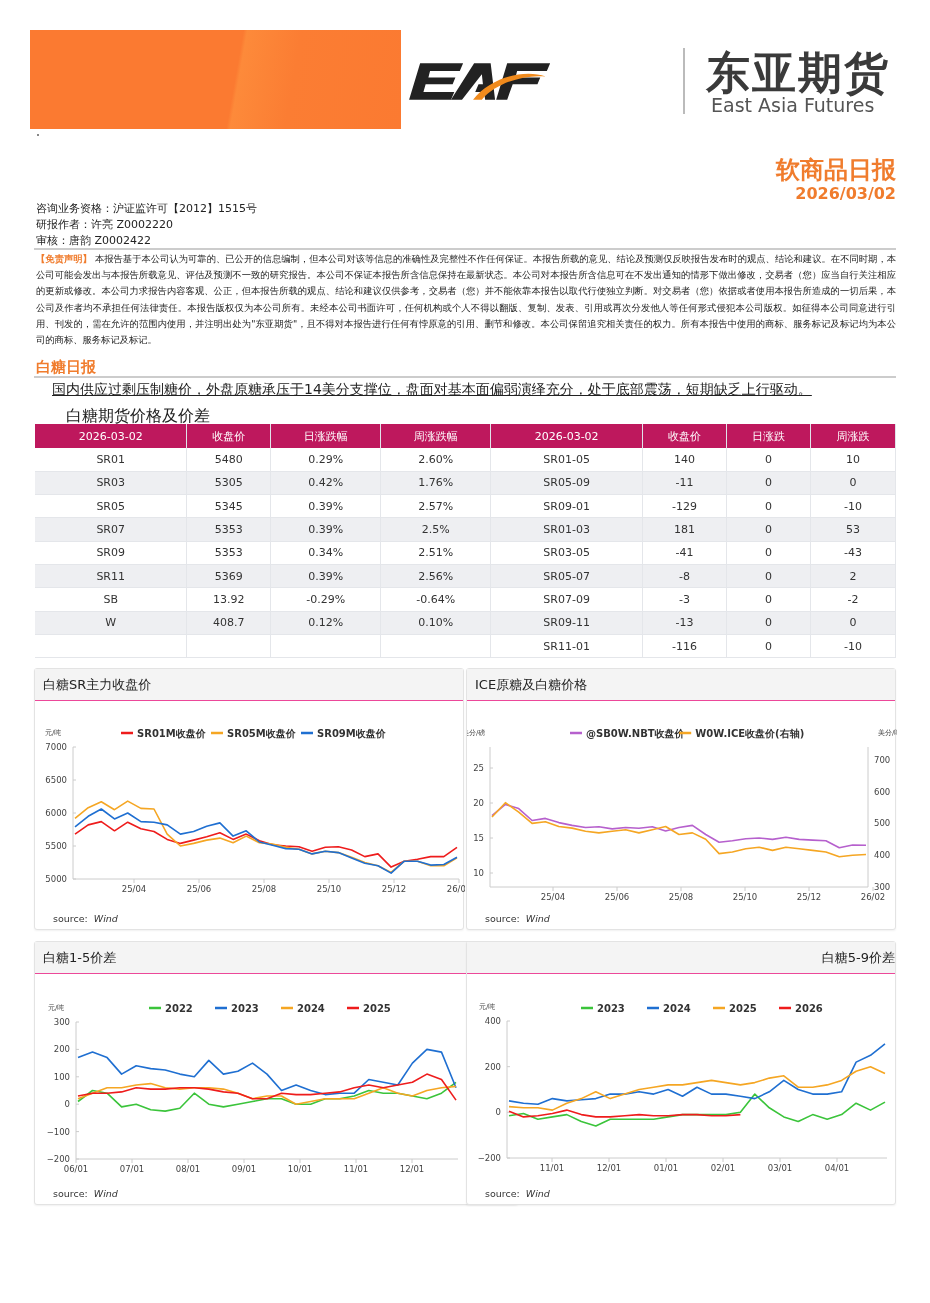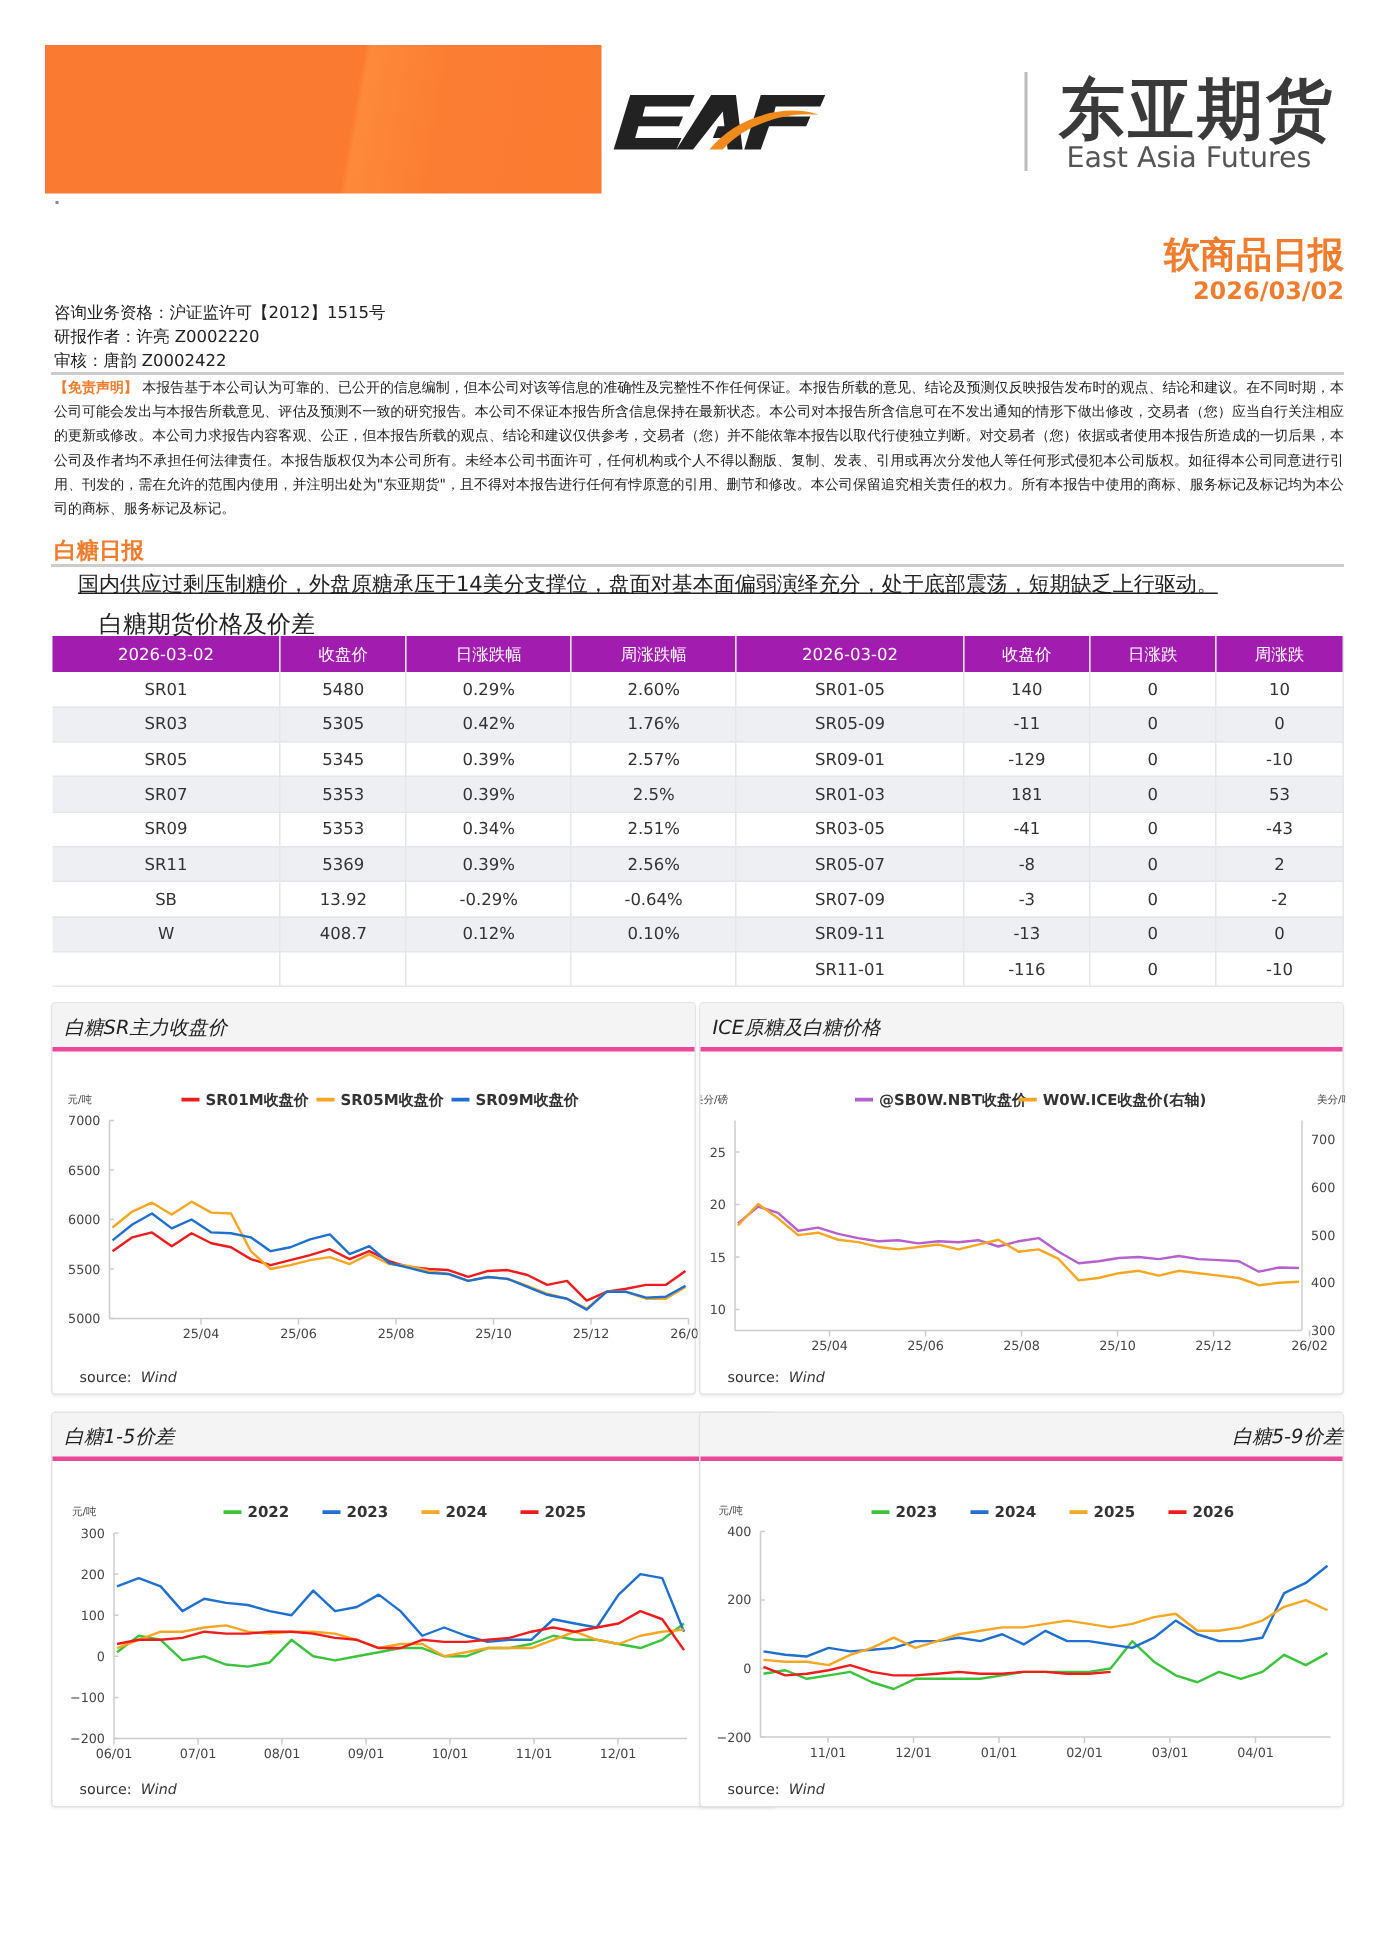--- a/index.html
+++ b/index.html
@@ -14,25 +14,25 @@
   .report-date { position: absolute; right: 34px; top: 184px; font-size: 16px; font-weight: bold; color: #f07c2d; }
   .meta { position: absolute; left: 36px; top: 201px; font-size: 11px; line-height: 16px; color: #222; }
   .meta div { margin-bottom: 0px; }
   .rule { position: absolute; left: 34px; width: 862px; height: 2px; background: #ccc; }
   .disclaimer { position: absolute; left: 36px; top: 251px; width: 860px; font-size: 9.3px; line-height: 16.2px; color: #222; text-align: justify; }
   .disclaimer .tag { color: #f07c2d; font-weight: bold; }
   .section-title { position: absolute; left: 36px; top: 358px; font-size: 15px; font-weight: bold; color: #f07c2d; }
   .summary { position: absolute; left: 52px; top: 381px; font-size: 14px; color: #222; text-decoration: underline; }
   .table-title { position: absolute; left: 42px; top: 406px; font-size: 16px; color: #222; margin-left: 24px; }
   table.prices { position: absolute; left: 35px; top: 424px; width: 861px; border-collapse: collapse; font-size: 11px; }
-  table.prices th { background: #a21caf; color: #fff; font-weight: normal; height: 24px; border-right: 1px solid #dfe3ea; }
+  table.prices th { background: #be185d; color: #fff; font-weight: normal; height: 24px; border-right: 1px solid #dfe3ea; }
   table.prices td { height: 23.3px; text-align: center; border-right: 1px solid #e4e6ea; border-bottom: 1px solid #e4e6ea; color: #333; }
   table.prices tr:nth-child(even) td { background: #eeeff2; }
   .card { position: absolute; background: #fff; border: 1px solid #e3e3e3; border-radius: 3px; box-shadow: 0 1px 2px rgba(0,0,0,0.06); }
-  .card-head { height: 32px; background: #f4f4f4; border-bottom: 3px solid #ec4899; padding: 7px 0 0 8px; font-size: 13px; color: #222; font-style: italic; }
+  .card-head { height: 32px; background: #f4f4f4; border-bottom: 1px solid #ec4899; padding: 7px 0 0 8px; font-size: 13px; color: #222; }
   .card svg { position: absolute; left: 0; top: 33px; }
   .src { position: absolute; left: 18px; font-size: 9.5px; color: #333; }
   .src i { font-style: italic; }
 </style>
 </head>
 <body>
 
 <div class="banner"></div>
 <div class="dot"></div>
 

